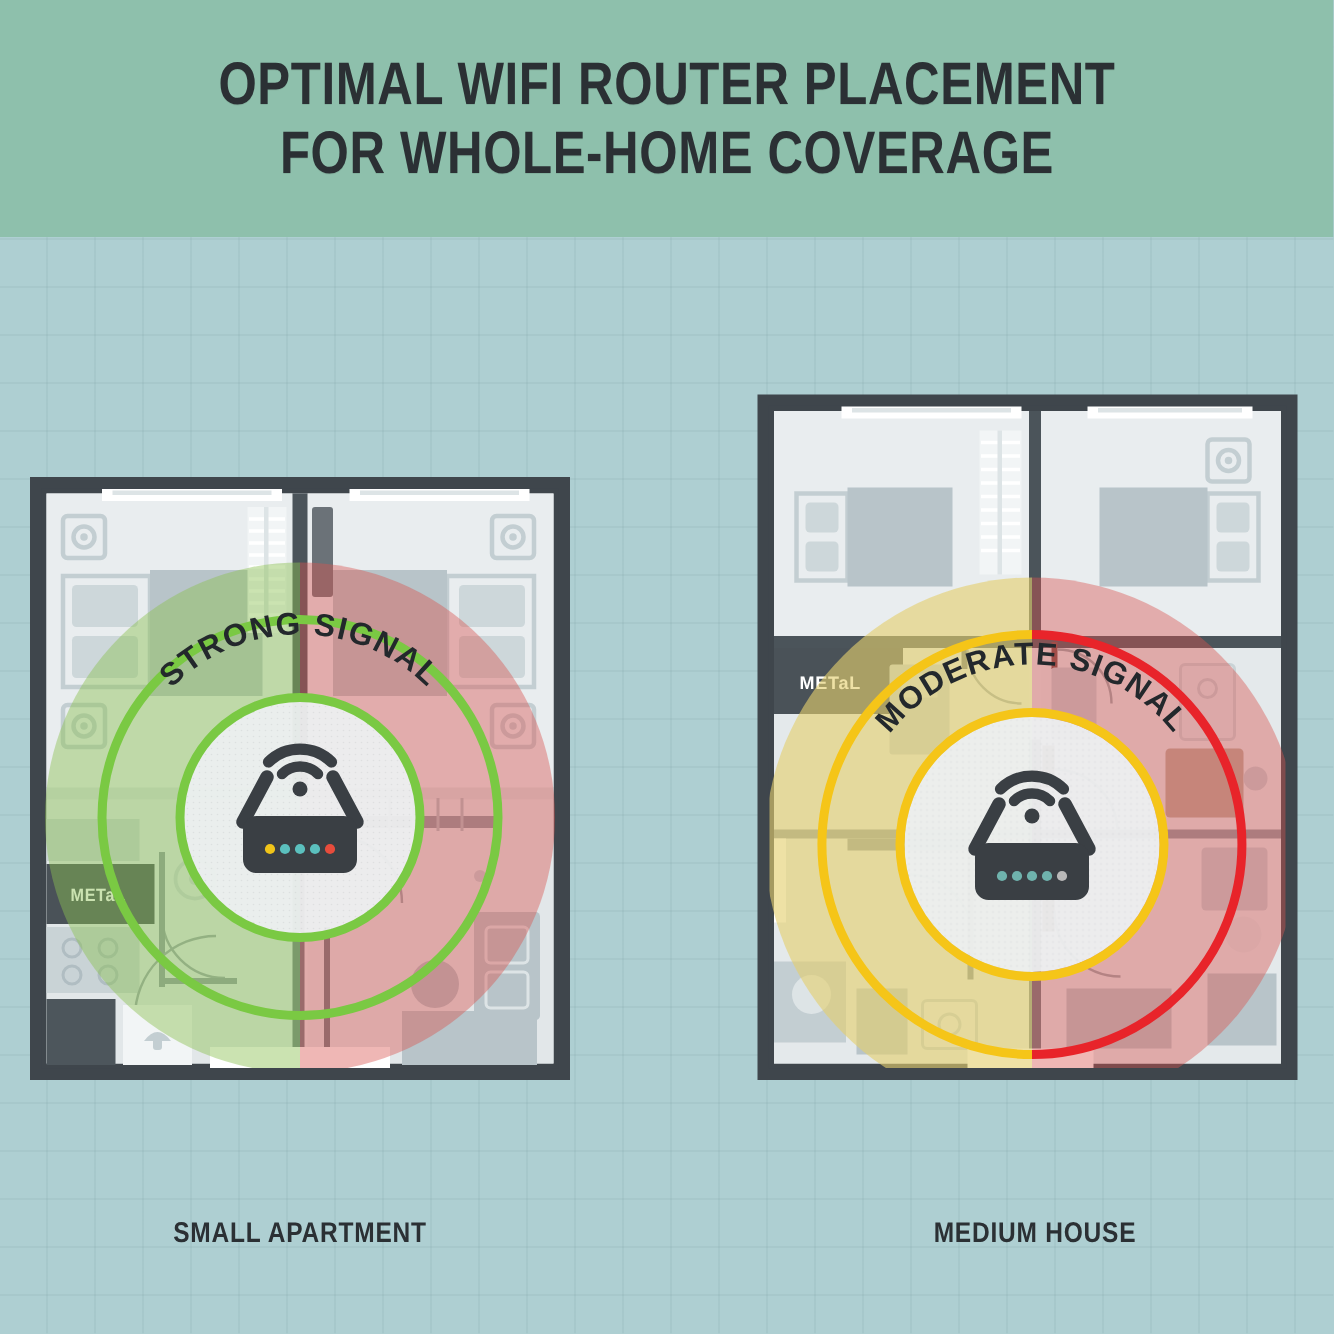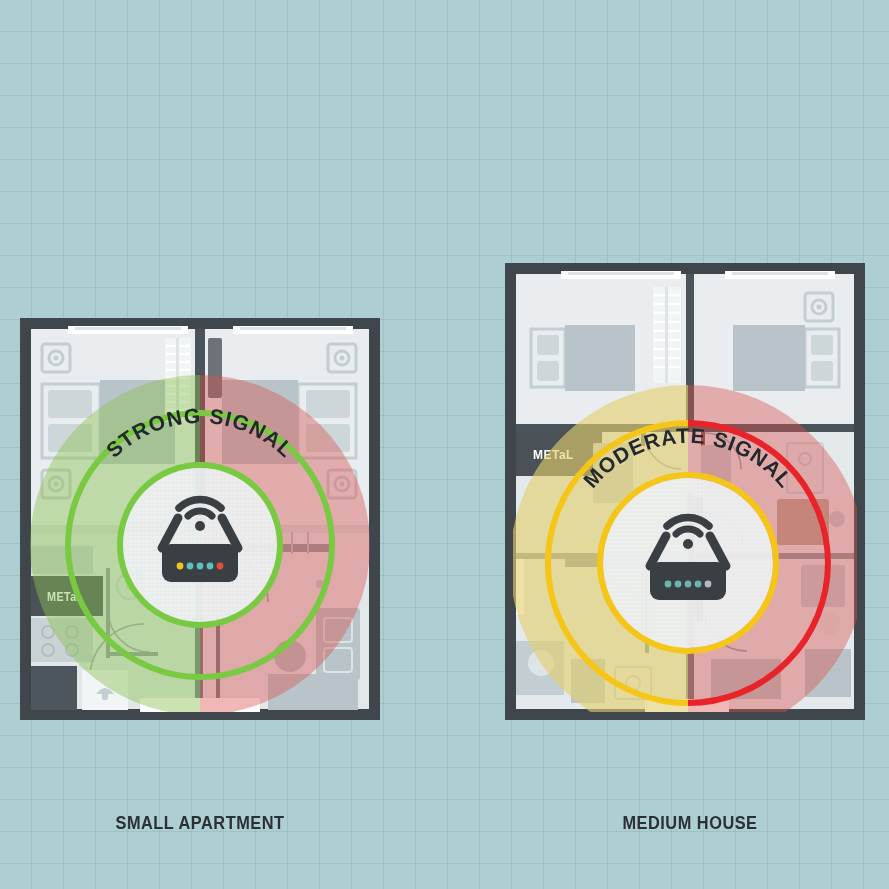--- a/index.html
+++ b/index.html
@@ -64,20 +64,24 @@
   #caption-left{left:0;top:812px;width:400px;}
   #caption-right{left:490px;top:812px;width:400px;}
 </style>
 </head>
 <body>
 
 <div id="stage">
 
   <div class="bg-grid"></div>
 
+  <div class="header">
+    <div class="title-line">OPTIMAL WIFI ROUTER PLACEMENT</div>
+    <div class="title-line">FOR WHOLE-HOME COVERAGE</div>
+  </div>
 
   <div class="plan-wrap" id="plan-left">
     <svg class="plan-svg" viewBox="0 0 360 402" xmlns="http://www.w3.org/2000/svg">
       <defs>
         <clipPath id="clipL">
             <rect x="8" y="8" width="344" height="386"></rect>
           </clipPath>
         <pattern id="dotsL" width="4" height="4" patternUnits="userSpaceOnUse">
           <circle cx="1" cy="1" r="0.55" fill="rgba(60,70,76,.16)"></circle>
         </pattern>

